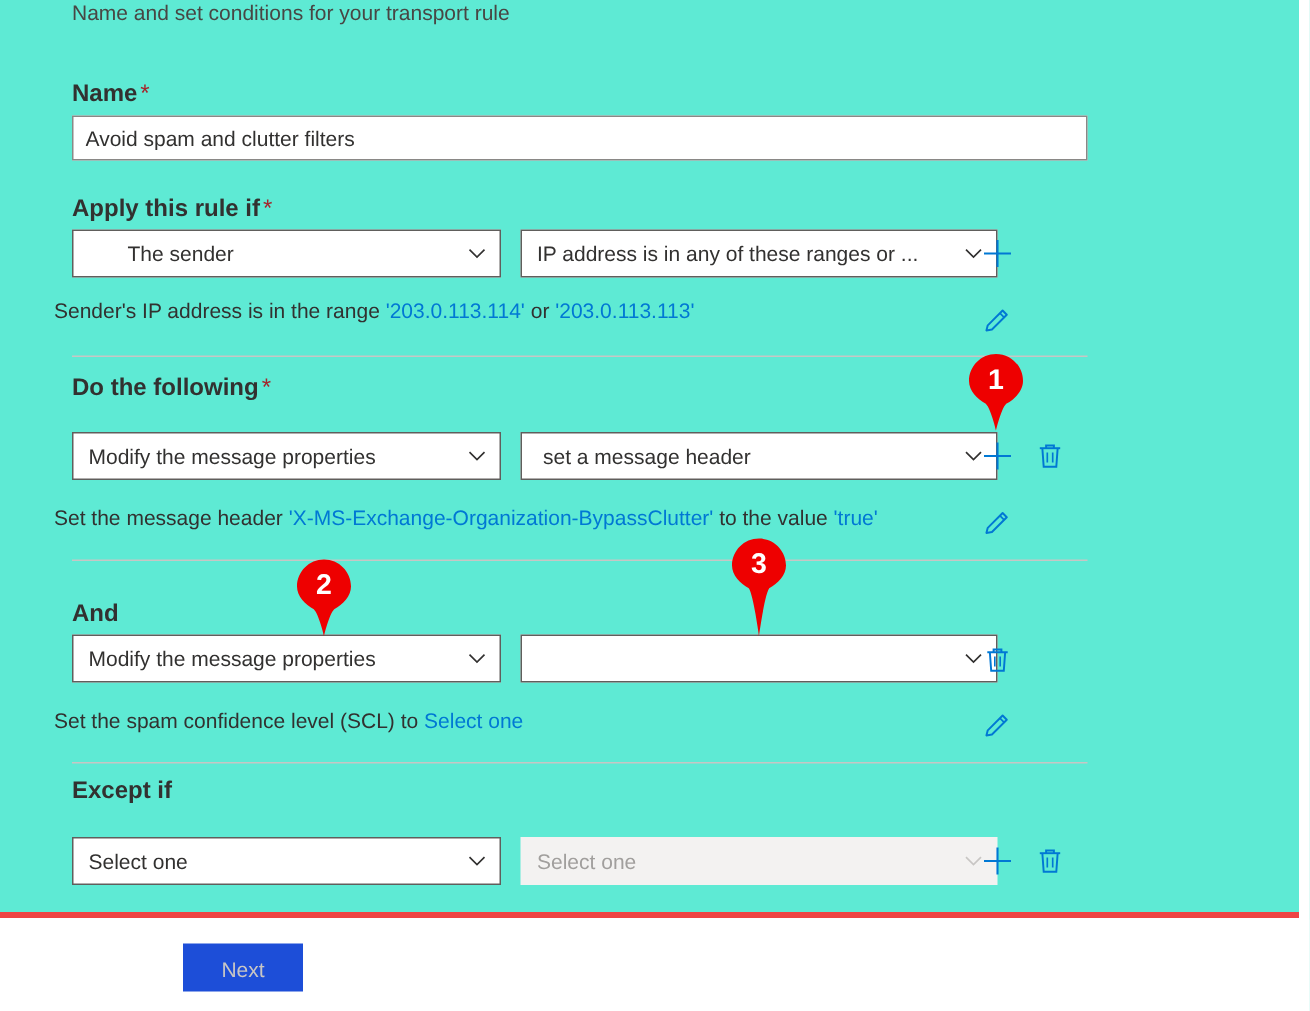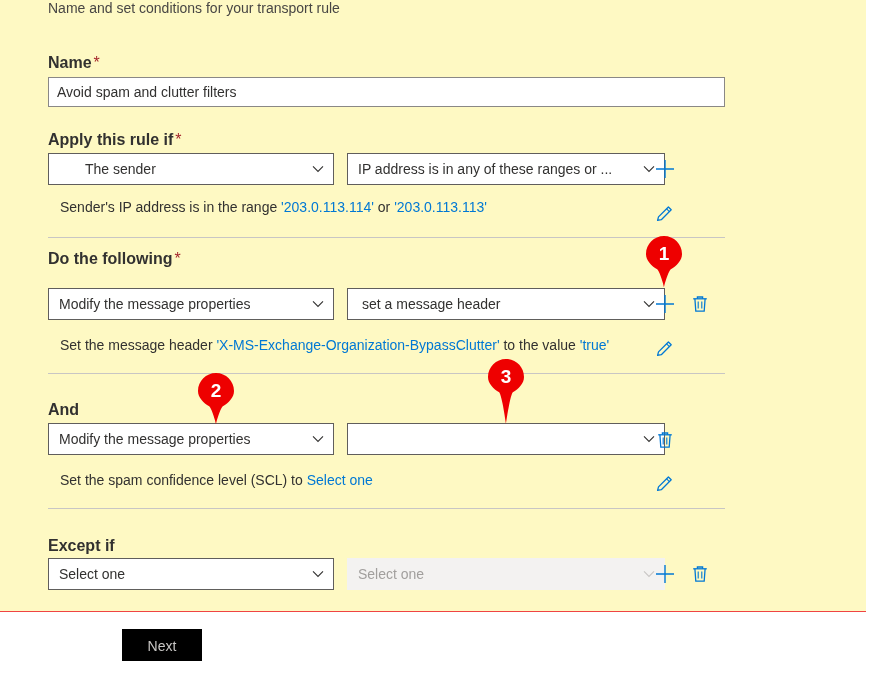--- a/index.html
+++ b/index.html
@@ -24,22 +24,22 @@
     background: #ffffff;
   }
 
   
   .panel {
     position: absolute;
     left: 0;
     top: 0;
     width: 866px;
     height: 612px;
-    background: #fef9c3;
-    border-bottom: 1px solid #ef4444;
+    background: #5eead4;
+    border-bottom: 4px solid #ef4444;
     box-sizing: border-box;
   }
 
   .panel-subtitle {
     position: absolute;
     left: 48px;
     top: -2px;
     font-size: 14px;
     line-height: 20px;
     color: #484644;
@@ -122,21 +122,21 @@
     display: flex;
     align-items: center;
     justify-content: center;
     cursor: pointer;
   }
   .icon-btn svg { display: block; }
 
   
   .desc {
     position: absolute;
-    left: 60px;
+    left: 36px;
     font-size: 14px;
     line-height: 18px;
     color: #323130;
     white-space: nowrap;
   }
   .desc .lnk {
     color: #0078d4;
   }
   .desc .lnk-act {
     color: #0078d4;
@@ -183,21 +183,21 @@
     width: 873px;
     height: 61px;
     background: #ffffff;
   }
   .next-btn {
     position: absolute;
     left: 122px;
     top: 16px;
     width: 80px;
     height: 32px;
-    background: #000000;
+    background: #1d4ed8;
     color: #c8c6c4;
     border: none;
     font-family: "Liberation Sans", sans-serif;
     font-size: 14px;
     line-height: 32px;
     text-align: center;
     cursor: default;
   }
 </style>
 </head>
@@ -341,21 +341,21 @@
 
     <div class="icon-btn" style="left:652px; top:471px;">
       <svg width="21" height="21" viewBox="0 0 21 21">
         <path d="M3.6 17.3 L4.5 13.9 L14.4 4.0 L17.2 6.8 L7.3 16.7 Z" fill="none" stroke="#0078d4" stroke-width="1.3" stroke-linejoin="round"></path>
         <path d="M12.6 5.8 L15.4 8.6" stroke="#0078d4" stroke-width="1.1"></path>
       </svg>
     </div>
 
     <div class="divider" style="top:508px;"></div>
 
-    <div class="field-label" style="left:48px; top:537px;">
+    <div class="field-label" style="left:48px; top:519px;">
       <span>Except if</span>
     </div>
 
     <div class="dd left" style="top:558px;">
       <span>Select one</span>
       <span class="chev">
         <svg width="12" height="8" viewBox="0 0 12 8">
             <path d="M1 1.4 L6 6.4 L11 1.4" fill="none" stroke="#323130" stroke-width="1.1"></path>
           </svg>
       </span>

